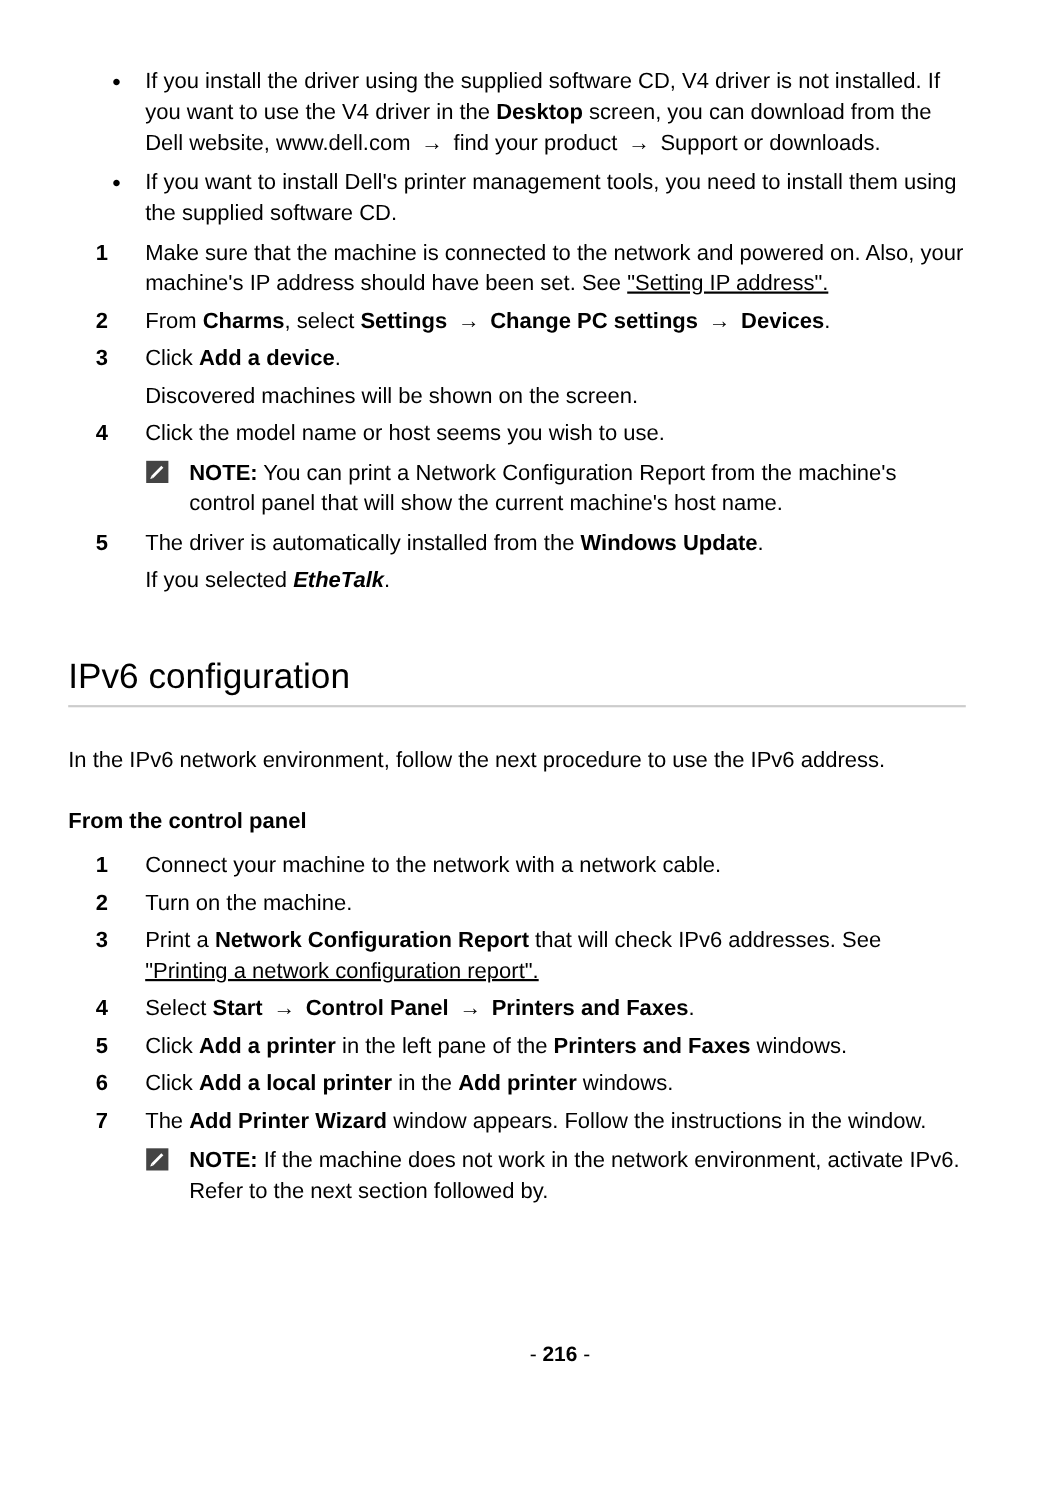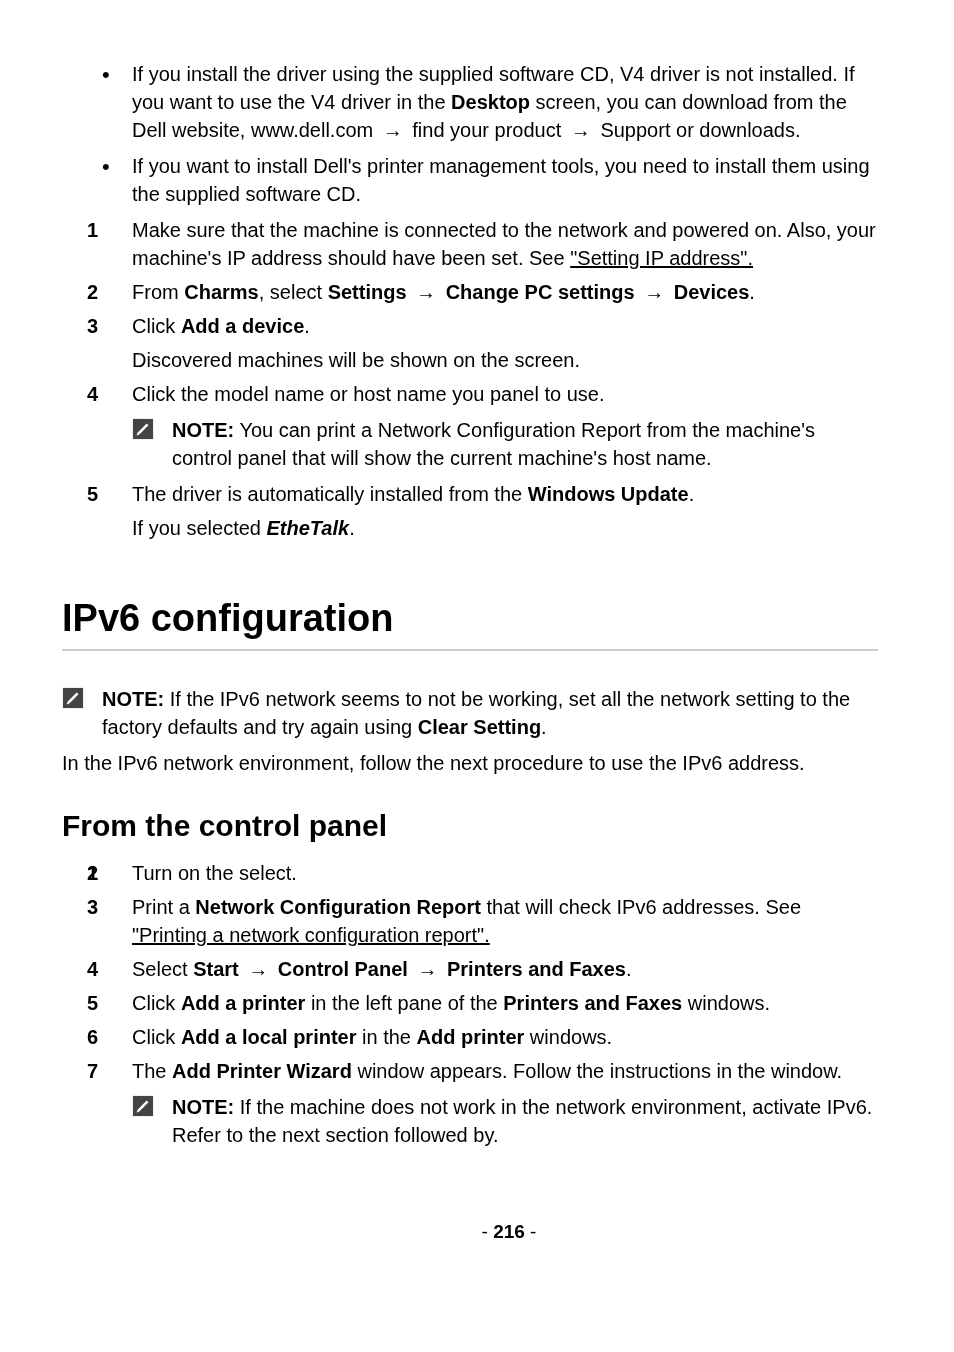--- a/index.html
+++ b/index.html
@@ -69,32 +69,32 @@
   .note-icon svg {
     width: 22px;
     height: 22px;
   }
   .arrow {
     font-family: Arial, sans-serif;
     display: inline-block;
     margin: 0 4px;
   }
   h1.section-title {
-    font-size: 38px;
-    font-weight: bold;
+    font-size: 32px;
+    font-weight: normal;
     margin-top: 50px;
     margin-bottom: 4px;
   }
   hr.sec-rule {
     border: none;
     border-top: 2px solid #ccc;
     margin-bottom: 34px;
   }
   h2.subsection {
-    font-size: 30px;
+    font-size: 20px;
     font-weight: bold;
     margin-top: 28px;
     margin-bottom: 12px;
   }
   .para {
     margin-bottom: 10px;
   }
   .link {
     text-decoration: underline;
   }
@@ -138,21 +138,21 @@
   </div>
 
   <div class="num-item">
     <span class="num">3</span>
     <span>Click </span><b>Add a device</b><span>.</span>
     <div class="sub">Discovered machines will be shown on the screen.</div>
   </div>
 
   <div class="num-item">
     <span class="num">4</span>
-    <span>Click the model name or host name you panel to use.</span>
+    <span>Click the model name or host seems you wish to use.</span>
   </div>
 
   <div class="note-block">
     <span class="note-icon">
       <svg viewBox="0 0 24 24">
           <rect x="1" y="1" width="22" height="22" fill="#444"></rect>
           <path d="M6 16 L16 6 L18 8 L8 18 Z" fill="#fff"></path>
           <path d="M6 16 L5 19 L8 18 Z" fill="#fff"></path>
         </svg>
     </span>
@@ -164,41 +164,32 @@
     <span>The driver is automatically installed from the </span><b>Windows Update</b><span>.</span>
     <div class="sub">
       <span>If you selected </span><b><i>EtheTalk</i></b><span>.</span>
     </div>
   </div>
 
   <h1 class="section-title">IPv6 configuration</h1>
   <hr class="sec-rule">
 
 
-  <div class="note-block-root">
-    <span class="note-icon">
-      <svg viewBox="0 0 24 24">
-          <rect x="1" y="1" width="22" height="22" fill="#444"></rect>
-          <path d="M6 16 L16 6 L18 8 L8 18 Z" fill="#fff"></path>
-          <path d="M6 16 L5 19 L8 18 Z" fill="#fff"></path>
-        </svg>
-    </span>
-    <b>NOTE:</b><span> If the IPv6 network seems to not be working, set all the network setting to the factory defaults and try again using </span><b>Clear Setting</b><span>.</span>
-  </div>
 
   <p class="para">In the IPv6 network environment, follow the next procedure to use the IPv6 address.</p>
 
   <h2 class="subsection">From the control panel</h2>
 
   <div class="num-item">
     <span class="num">1</span>
+    <span>Connect your machine to the network with a network cable.</span>
   </div>
   <div class="num-item">
     <span class="num">2</span>
-    <span>Turn on the select.</span>
+    <span>Turn on the machine.</span>
   </div>
   <div class="num-item">
     <span class="num">3</span>
     <span>Print a </span><b>Network Configuration Report</b><span> that will check IPv6 addresses. See </span><span class="link">"Printing a network configuration report".</span>
   </div>
   <div class="num-item">
     <span class="num">4</span>
     <span>Select </span><b>Start</b> <span class="arrow">→</span> <b>Control Panel</b> <span class="arrow">→</span> <b>Printers and Faxes</b><span>.</span>
   </div>
   <div class="num-item">

